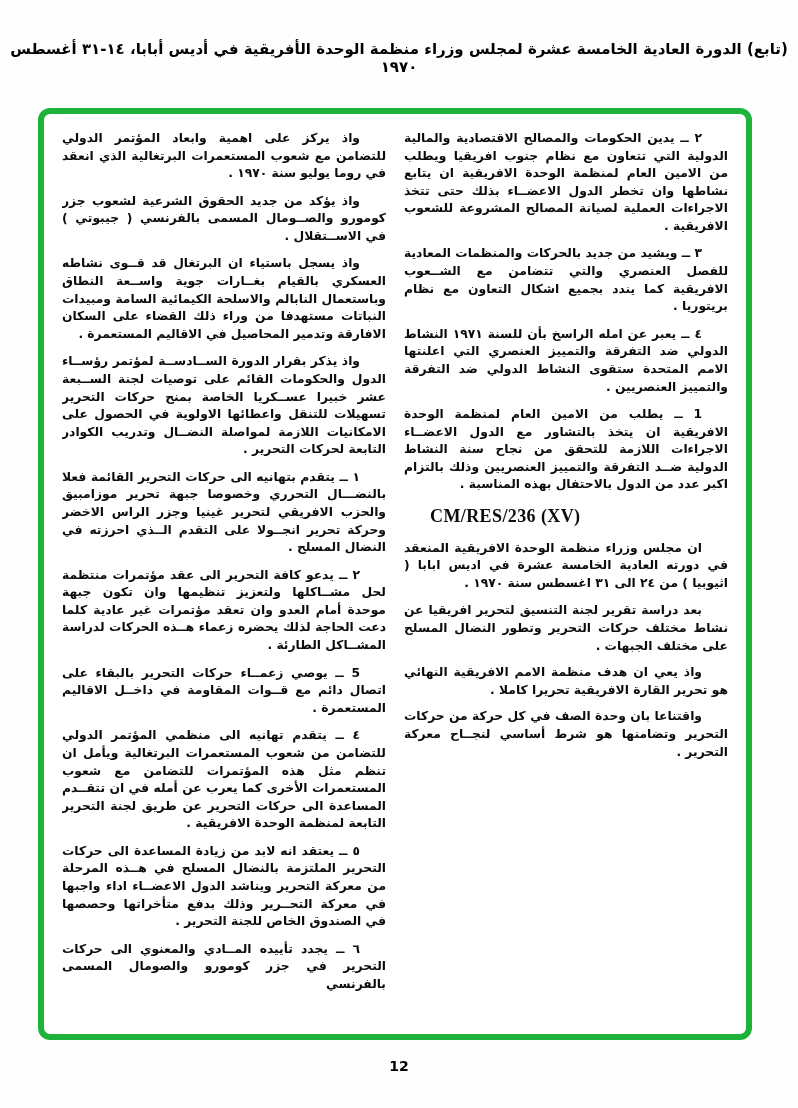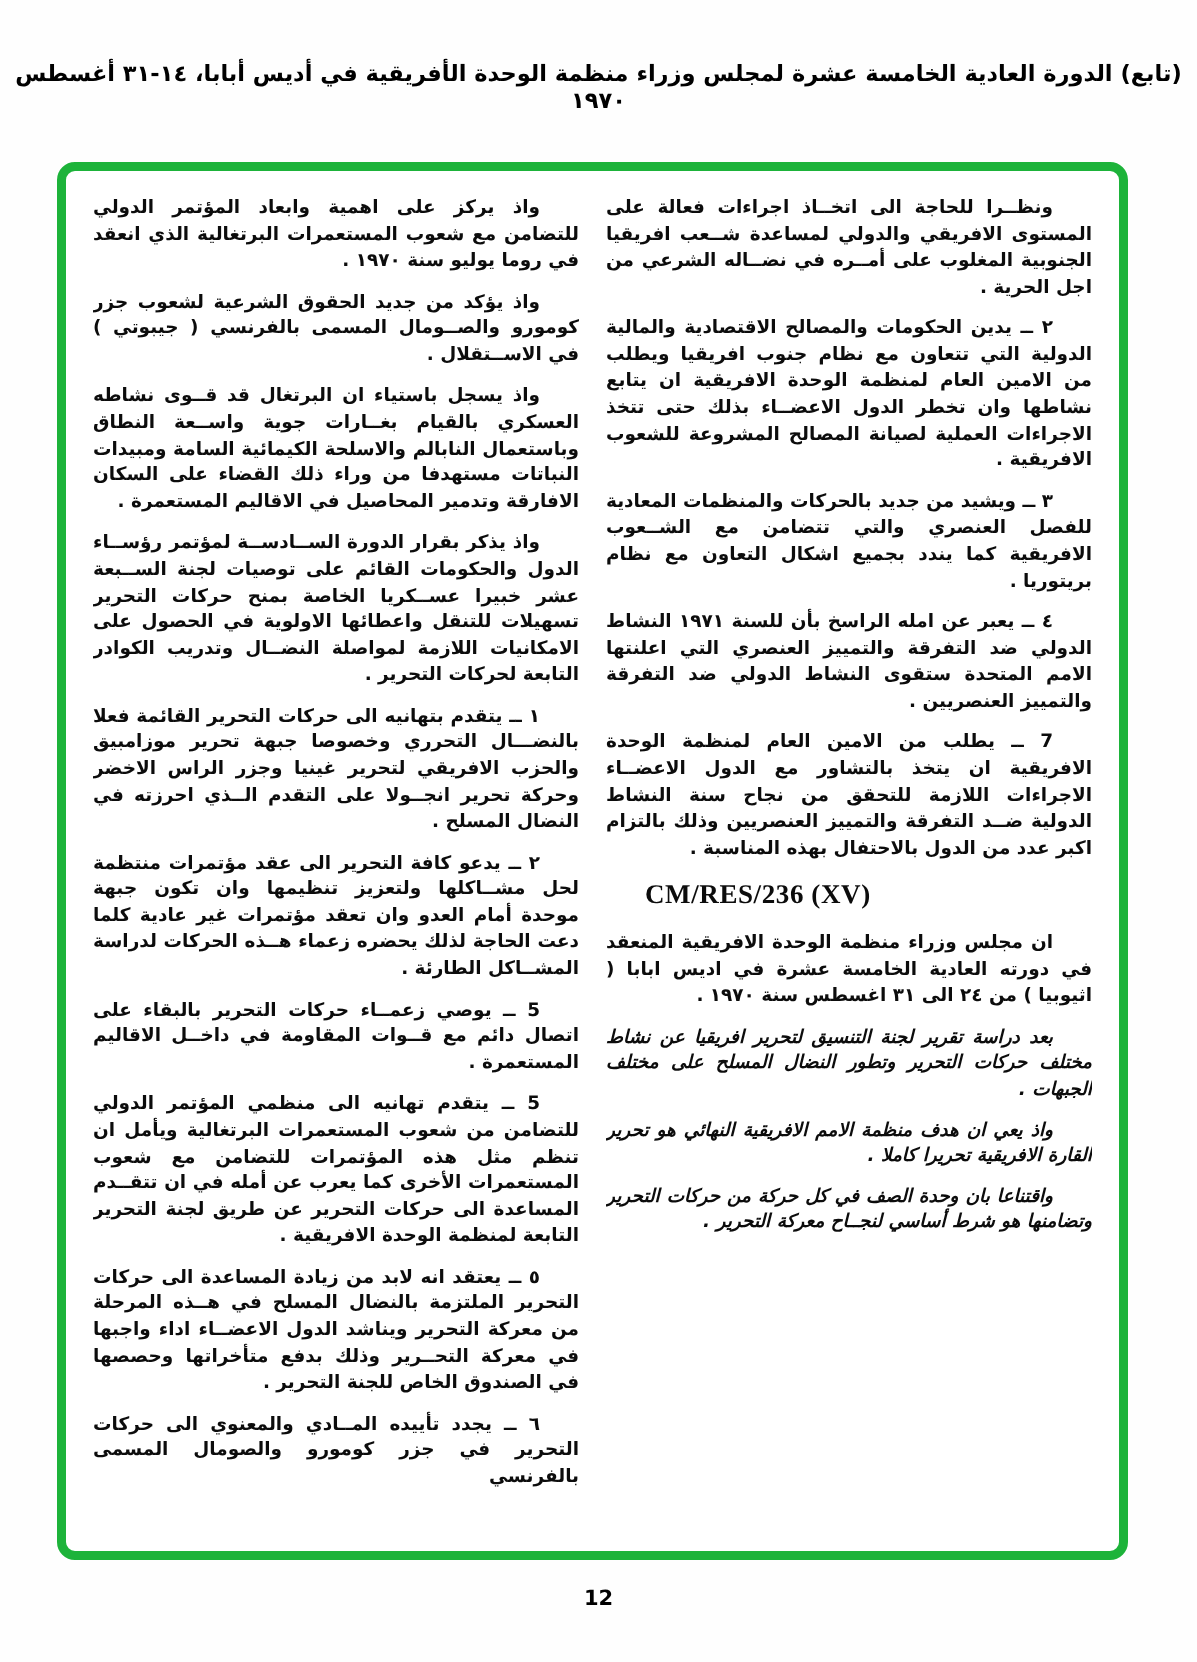--- a/index.html
+++ b/index.html
@@ -46,21 +46,21 @@
     flex: 1 1 0;
     direction: rtl;
     text-align: justify;
     font-size: 12.3px;
     font-weight: 700;
     line-height: 1.43;
     color: #0c0c0c;
     overflow: hidden;
   }
   .col p { margin: 0 0 10px 0; text-indent: 26px; }
-  .col p.tight { margin-bottom: 9px; font-style: italic; }
+  .col p.tight { margin-bottom: 9px; }
 
   .res-code {
     direction: ltr; text-align: left;
     font-family: "Liberation Serif", serif;
     font-size: 18px; font-weight: 700;
     letter-spacing: 0.4px;
     margin: 30px 0 0 0;
     text-indent: 0;
   }
   .res-title {
@@ -79,41 +79,40 @@
 <body>
 
 <div class="page">
 
   <div class="hdr-title">(تابع) الدورة العادية الخامسة عشرة لمجلس وزراء منظمة الوحدة الأفريقية في أديس أبابا، ١٤-٣١ أغسطس ١٩٧٠</div>
 
   <div class="frame" style="border-color: rgb(29, 179, 58);">
     <div class="cols">
 
       <div class="col">
-        <p>ونظــرا للحاجة الى اتخــاذ اجراءات فعالة على المستوى الافريقي والدولي لمساعدة شــعب افريقيا الجنوبية المغلوب على أمــره في نضــاله الشرعي من اجل الحرية .</p>
         <p>٢ ــ يدين الحكومات والمصالح الاقتصادية والمالية الدولية التي تتعاون مع نظام جنوب افريقيا ويطلب من الامين العام لمنظمة الوحدة الافريقية ان يتابع نشاطها وان تخطر الدول الاعضــاء بذلك حتى تتخذ الاجراءات العملية لصيانة المصالح المشروعة للشعوب الافريقية .</p>
         <p>٣ ــ ويشيد من جديد بالحركات والمنظمات المعادية للفصل العنصري والتي تتضامن مع الشــعوب الافريقية كما يندد بجميع اشكال التعاون مع نظام بريتوريا .</p>
         <p>٤ ــ يعبر عن امله الراسخ بأن للسنة ١٩٧١ النشاط الدولي ضد التفرقة والتمييز العنصري التي اعلنتها الامم المتحدة ستقوى النشاط الدولي ضد التفرقة والتمييز العنصريين .</p>
-        <p>7 ــ يطلب من الامين العام لمنظمة الوحدة الافريقية ان يتخذ بالتشاور مع الدول الاعضــاء الاجراءات اللازمة للتحقق من نجاح سنة النشاط الدولية ضــد التفرقة والتمييز العنصريين وذلك بالتزام اكبر عدد من الدول بالاحتفال بهذه المناسبة .</p>
+        <p>1 ــ يطلب من الامين العام لمنظمة الوحدة الافريقية ان يتخذ بالتشاور مع الدول الاعضــاء الاجراءات اللازمة للتحقق من نجاح سنة النشاط الدولية ضــد التفرقة والتمييز العنصريين وذلك بالتزام اكبر عدد من الدول بالاحتفال بهذه المناسبة .</p>
         <p class="res-code">CM/RES/236 (XV)</p>
         <p>ان مجلس وزراء منظمة الوحدة الافريقية المنعقد في دورته العادية الخامسة عشرة في اديس ابابا ( اثيوبيا ) من ٢٤ الى ٣١ اغسطس سنة ١٩٧٠ .</p>
         <p class="tight">بعد دراسة تقرير لجنة التنسيق لتحرير افريقيا عن نشاط مختلف حركات التحرير وتطور النضال المسلح على مختلف الجبهات .</p>
         <p class="tight">واذ يعي ان هدف منظمة الامم الافريقية النهائي هو تحرير القارة الافريقية تحريرا كاملا .</p>
         <p class="tight">واقتناعا بان وحدة الصف في كل حركة من حركات التحرير وتضامنها هو شرط أساسي لنجــاح معركة التحرير .</p>
       </div>
 
       <div class="col">
         <p>واذ يركز على اهمية وابعاد المؤتمر الدولي للتضامن مع شعوب المستعمرات البرتغالية الذي انعقد في روما يوليو سنة ١٩٧٠ .</p>
         <p>واذ يؤكد من جديد الحقوق الشرعية لشعوب جزر كومورو والصــومال المسمى بالفرنسي ( جيبوتي ) في الاســتقلال .</p>
         <p>واذ يسجل باستياء ان البرتغال قد قــوى نشاطه العسكري بالقيام بغــارات جوية واســعة النطاق وباستعمال النابالم والاسلحة الكيمائية السامة ومبيدات النباتات مستهدفا من وراء ذلك القضاء على السكان الافارقة وتدمير المحاصيل في الاقاليم المستعمرة .</p>
         <p>واذ يذكر بقرار الدورة الســادســة لمؤتمر رؤســاء الدول والحكومات القائم على توصيات لجنة الســبعة عشر خبيرا عســكريا الخاصة بمنح حركات التحرير تسهيلات للتنقل واعطائها الاولوية في الحصول على الامكانيات اللازمة لمواصلة النضــال وتدريب الكوادر التابعة لحركات التحرير .</p>
         <p>١ ــ يتقدم بتهانيه الى حركات التحرير القائمة فعلا بالنضـــال التحرري وخصوصا جبهة تحرير موزامبيق والحزب الافريقي لتحرير غينيا وجزر الراس الاخضر وحركة تحرير انجــولا على التقدم الــذي احرزته في النضال المسلح .</p>
         <p>٢ ــ يدعو كافة التحرير الى عقد مؤتمرات منتظمة لحل مشــاكلها ولتعزيز تنظيمها وان تكون جبهة موحدة أمام العدو وان تعقد مؤتمرات غير عادية كلما دعت الحاجة لذلك يحضره زعماء هــذه الحركات لدراسة المشــاكل الطارئة .</p>
         <p>5 ــ يوصي زعمــاء حركات التحرير بالبقاء على اتصال دائم مع قــوات المقاومة في داخــل الاقاليم المستعمرة .</p>
-        <p>5 ــ يتقدم تهانيه الى منظمي المؤتمر الدولي للتضامن من شعوب المستعمرات البرتغالية ويأمل ان تنظم مثل هذه المؤتمرات للتضامن مع شعوب المستعمرات الأخرى كما يعرب عن أمله في ان تتقــدم المساعدة الى حركات التحرير عن طريق لجنة التحرير التابعة لمنظمة الوحدة الافريقية .</p>
+        <p>٤ ــ يتقدم تهانيه الى منظمي المؤتمر الدولي للتضامن من شعوب المستعمرات البرتغالية ويأمل ان تنظم مثل هذه المؤتمرات للتضامن مع شعوب المستعمرات الأخرى كما يعرب عن أمله في ان تتقــدم المساعدة الى حركات التحرير عن طريق لجنة التحرير التابعة لمنظمة الوحدة الافريقية .</p>
         <p>٥ ــ يعتقد انه لابد من زيادة المساعدة الى حركات التحرير الملتزمة بالنضال المسلح في هــذه المرحلة من معركة التحرير ويناشد الدول الاعضــاء اداء واجبها في معركة التحــرير وذلك بدفع متأخراتها وحصصها في الصندوق الخاص للجنة التحرير .</p>
         <p>٦ ــ يجدد تأييده المــادي والمعنوي الى حركات التحرير في جزر كومورو والصومال المسمى بالفرنسي</p>
       </div>
 
     </div>
   </div>
 
   <div class="page-num">12</div>
 
 </div>

